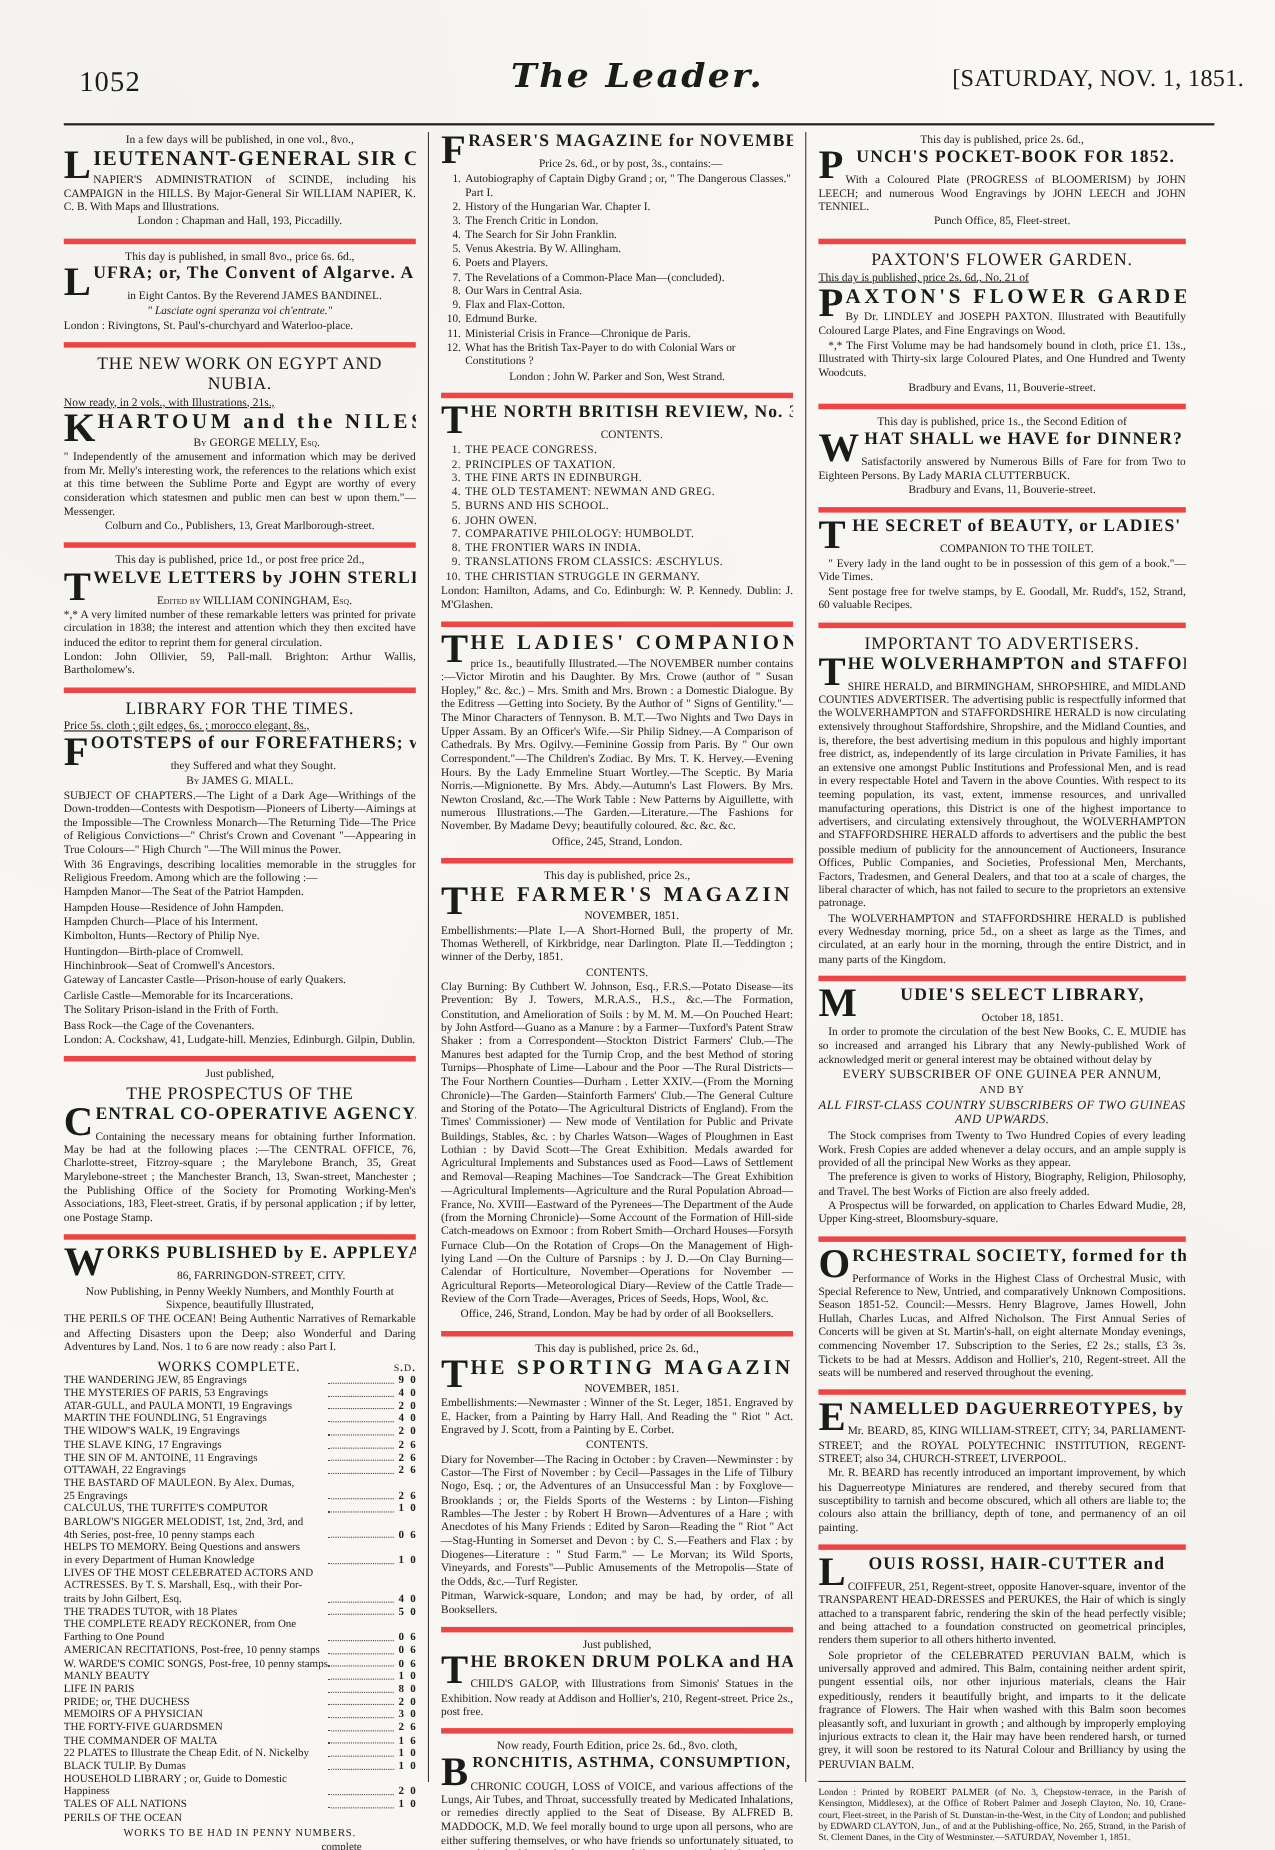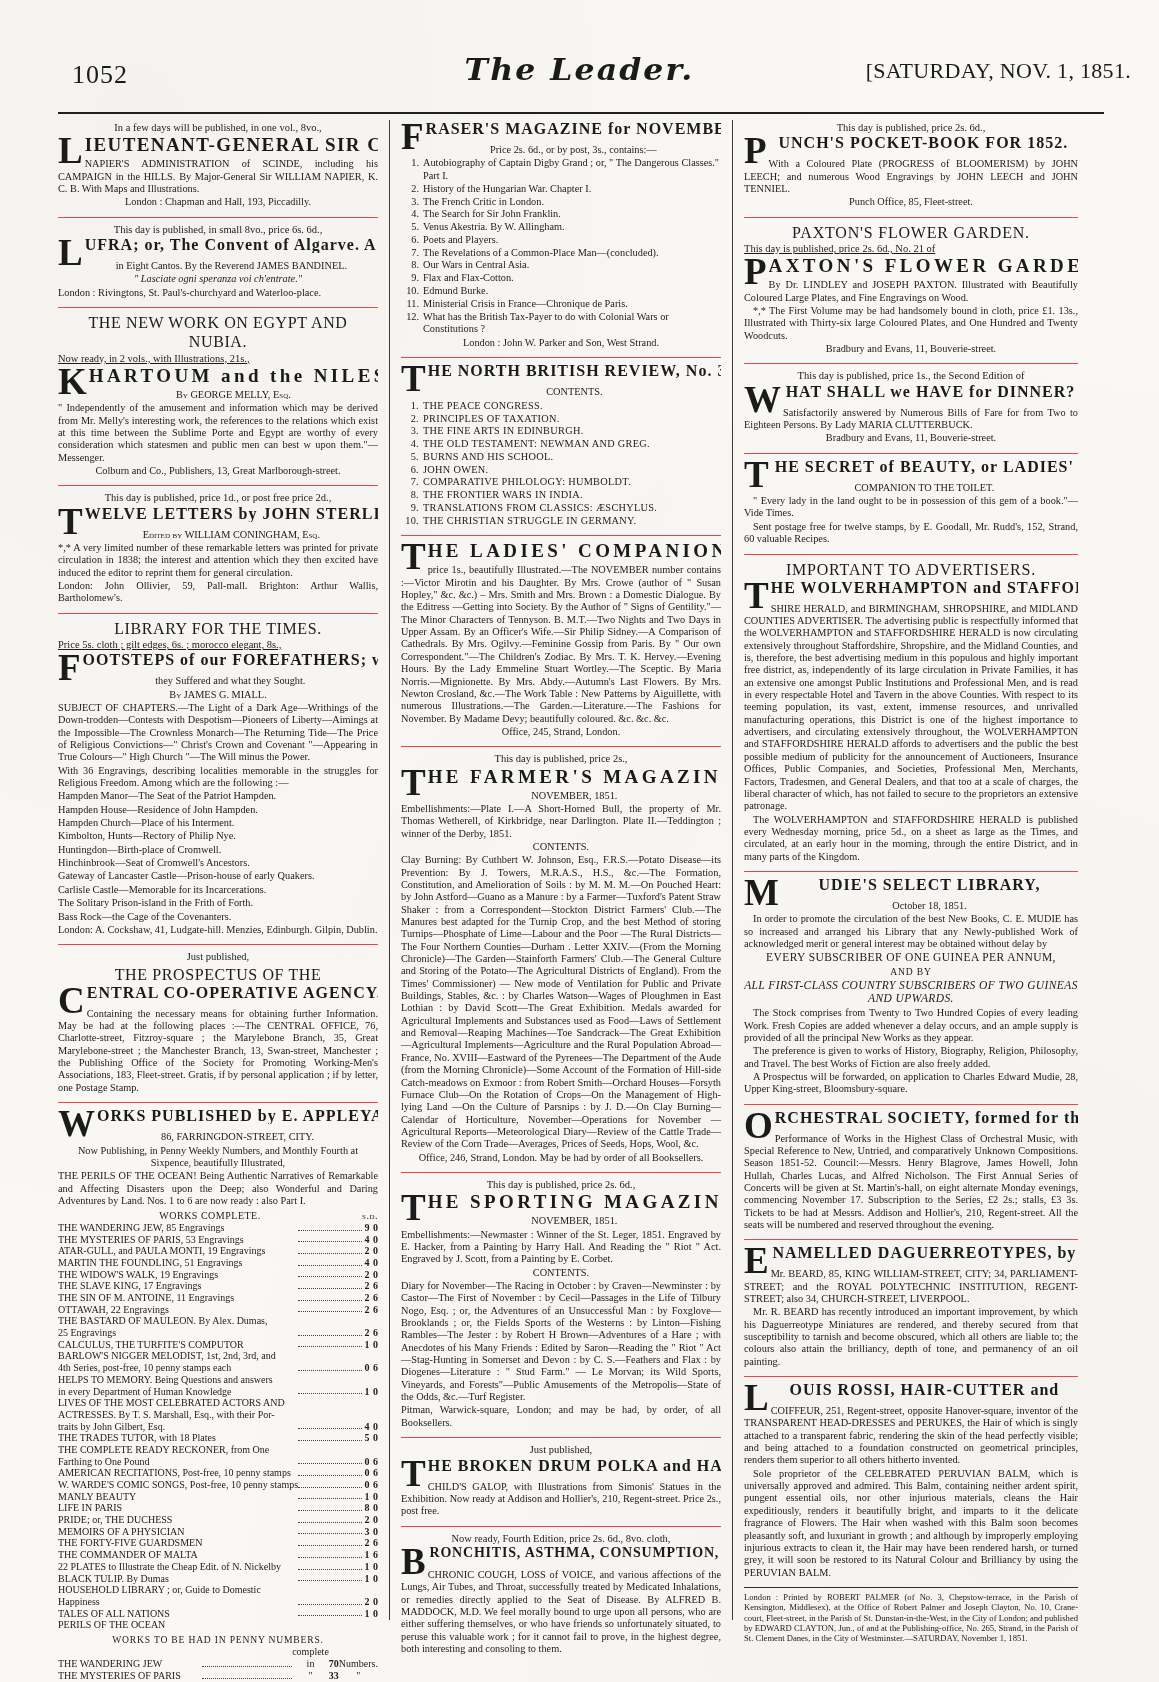--- a/index.html
+++ b/index.html
@@ -38,21 +38,21 @@
   .col{position:absolute;top:0;width:320px;}
   .c1{left:0;}
   .c2{left:343px;}
   .c3{left:686px;width:334px;}
   .vrule{position:absolute;top:0;width:0;height:1500px;border-left:1px solid #3a3a38;}
   .v1{left:331px;}
   .v2{left:674px;}
 
   
   .ad{padding:0 0 3px 0;}
-  .ad + .ad{border-top:1px solid #ef4444;margin-top:4px;padding-top:4px;}
+  .ad + .ad{border-top:5px solid #ef4444;margin-top:4px;padding-top:4px;}
   .hr-thin{border-top:1px solid #2e2e2c;margin:4px 0 4px 0;height:0;}
 
   .lead{font-size:10.5px;text-align:center;line-height:1.18;margin:2px 0 1px;}
   .lead2{font-size:10.5px;text-align:left;line-height:1.18;margin:1px 0;text-decoration:underline;}
   .hd{font-size:16px;text-align:center;line-height:1.2;letter-spacing:.6px;margin:1px 0;}
   .hd-sc{font-variant:small-caps;letter-spacing:.8px;}
 
   
   .display{position:relative;min-height:22px;margin:1px 0 0 0;}
   .dropcap{
@@ -80,21 +80,21 @@
   ol.numlist.smallcaps li{font-variant:small-caps;letter-spacing:.3px;}
 
   
   table.prices{width:100%;border-collapse:collapse;font-size:10px;line-height:1.17;}
   table.prices td{vertical-align:bottom;padding:0;}
   td.nm{text-align:left;white-space:nowrap;overflow:hidden;}
   td.dots{width:100%;}
   td.dots span{display:block;border-bottom:1px dotted #444;position:relative;top:-3px;}
   td.pv{width:14px;text-align:right;font-weight:bold;padding-left:4px;}
   td.pd{width:14px;text-align:right;font-weight:bold;padding-left:3px;}
-  tr.hdr td{font-variant:small-caps;text-align:center;font-size:10px;letter-spacing:.5px;padding-top:2px;margin-top:37px;}
+  tr.hdr td{font-variant:small-caps;text-align:center;font-size:13px;letter-spacing:.5px;padding-top:2px;margin-top:37px;}
   tr.hdr td.pv,tr.hdr td.pd{text-align:right;font-weight:normal;}
   td.num{text-align:left;width:34px;font-weight:bold;}
   td.dq{text-align:center;width:20px;}
   .imprint{font-size:8.6px;line-height:1.2;text-align:justify;}
 </style>
 </head>
 <body>
 
 <div class="paper"></div>
 
@@ -575,20 +575,21 @@
             <li><span class="n">2.</span><span>PRINCIPLES OF TAXATION.</span></li>
             <li><span class="n">3.</span><span>THE FINE ARTS IN EDINBURGH.</span></li>
             <li><span class="n">4.</span><span>THE OLD TESTAMENT: NEWMAN AND GREG.</span></li>
             <li><span class="n">5.</span><span>BURNS AND HIS SCHOOL.</span></li>
             <li><span class="n">6.</span><span>JOHN OWEN.</span></li>
             <li><span class="n">7.</span><span>COMPARATIVE PHILOLOGY: HUMBOLDT.</span></li>
             <li><span class="n">8.</span><span>THE FRONTIER WARS IN INDIA.</span></li>
             <li><span class="n">9.</span><span>TRANSLATIONS FROM CLASSICS: ÆSCHYLUS.</span></li>
             <li><span class="n">10.</span><span>THE CHRISTIAN STRUGGLE IN GERMANY.</span></li>
           </ol>
+        <div class="cont j">London: Hamilton, Adams, and Co.  Edinburgh: W. P. Kennedy.  Dublin: J. M'Glashen.</div>
       </div>
 
       <div class="ad">
         <div class="display">
           <span class="dropcap">T</span>
           <div class="dline sp">HE LADIES' COMPANION,</div>
         </div>
         <div class="cont j">price 1s., beautifully Illustrated.—The NOVEMBER number contains :—Victor Mirotin and his Daughter.  By Mrs. Crowe (author of " Susan Hopley," &amp;c. &amp;c.) – Mrs. Smith and Mrs. Brown : a Domestic Dialogue.  By the Editress —Getting into Society.  By the Author of " Signs of Gentility."—The Minor Characters of Tennyson.  B. M.T.—Two Nights and Two Days in Upper Assam.  By an Officer's Wife.—Sir Philip Sidney.—A Comparison of Cathedrals.  By Mrs. Ogilvy.—Feminine Gossip from Paris.  By " Our own Correspondent."—The Children's Zodiac.  By Mrs. T. K. Hervey.—Evening Hours.  By the Lady Emmeline Stuart Wortley.—The Sceptic.  By Maria Norris.—Mignionette.  By Mrs. Abdy.—Autumn's Last Flowers.  By Mrs. Newton Crosland, &amp;c.—The Work Table : New Patterns by Aiguillette, with numerous Illustrations.—The Garden.—Literature.—The Fashions for November.  By Madame Devy; beautifully coloured.  &amp;c. &amp;c. &amp;c.</div>
         <div class="cont c">Office, 245, Strand, London.</div>
       </div>

